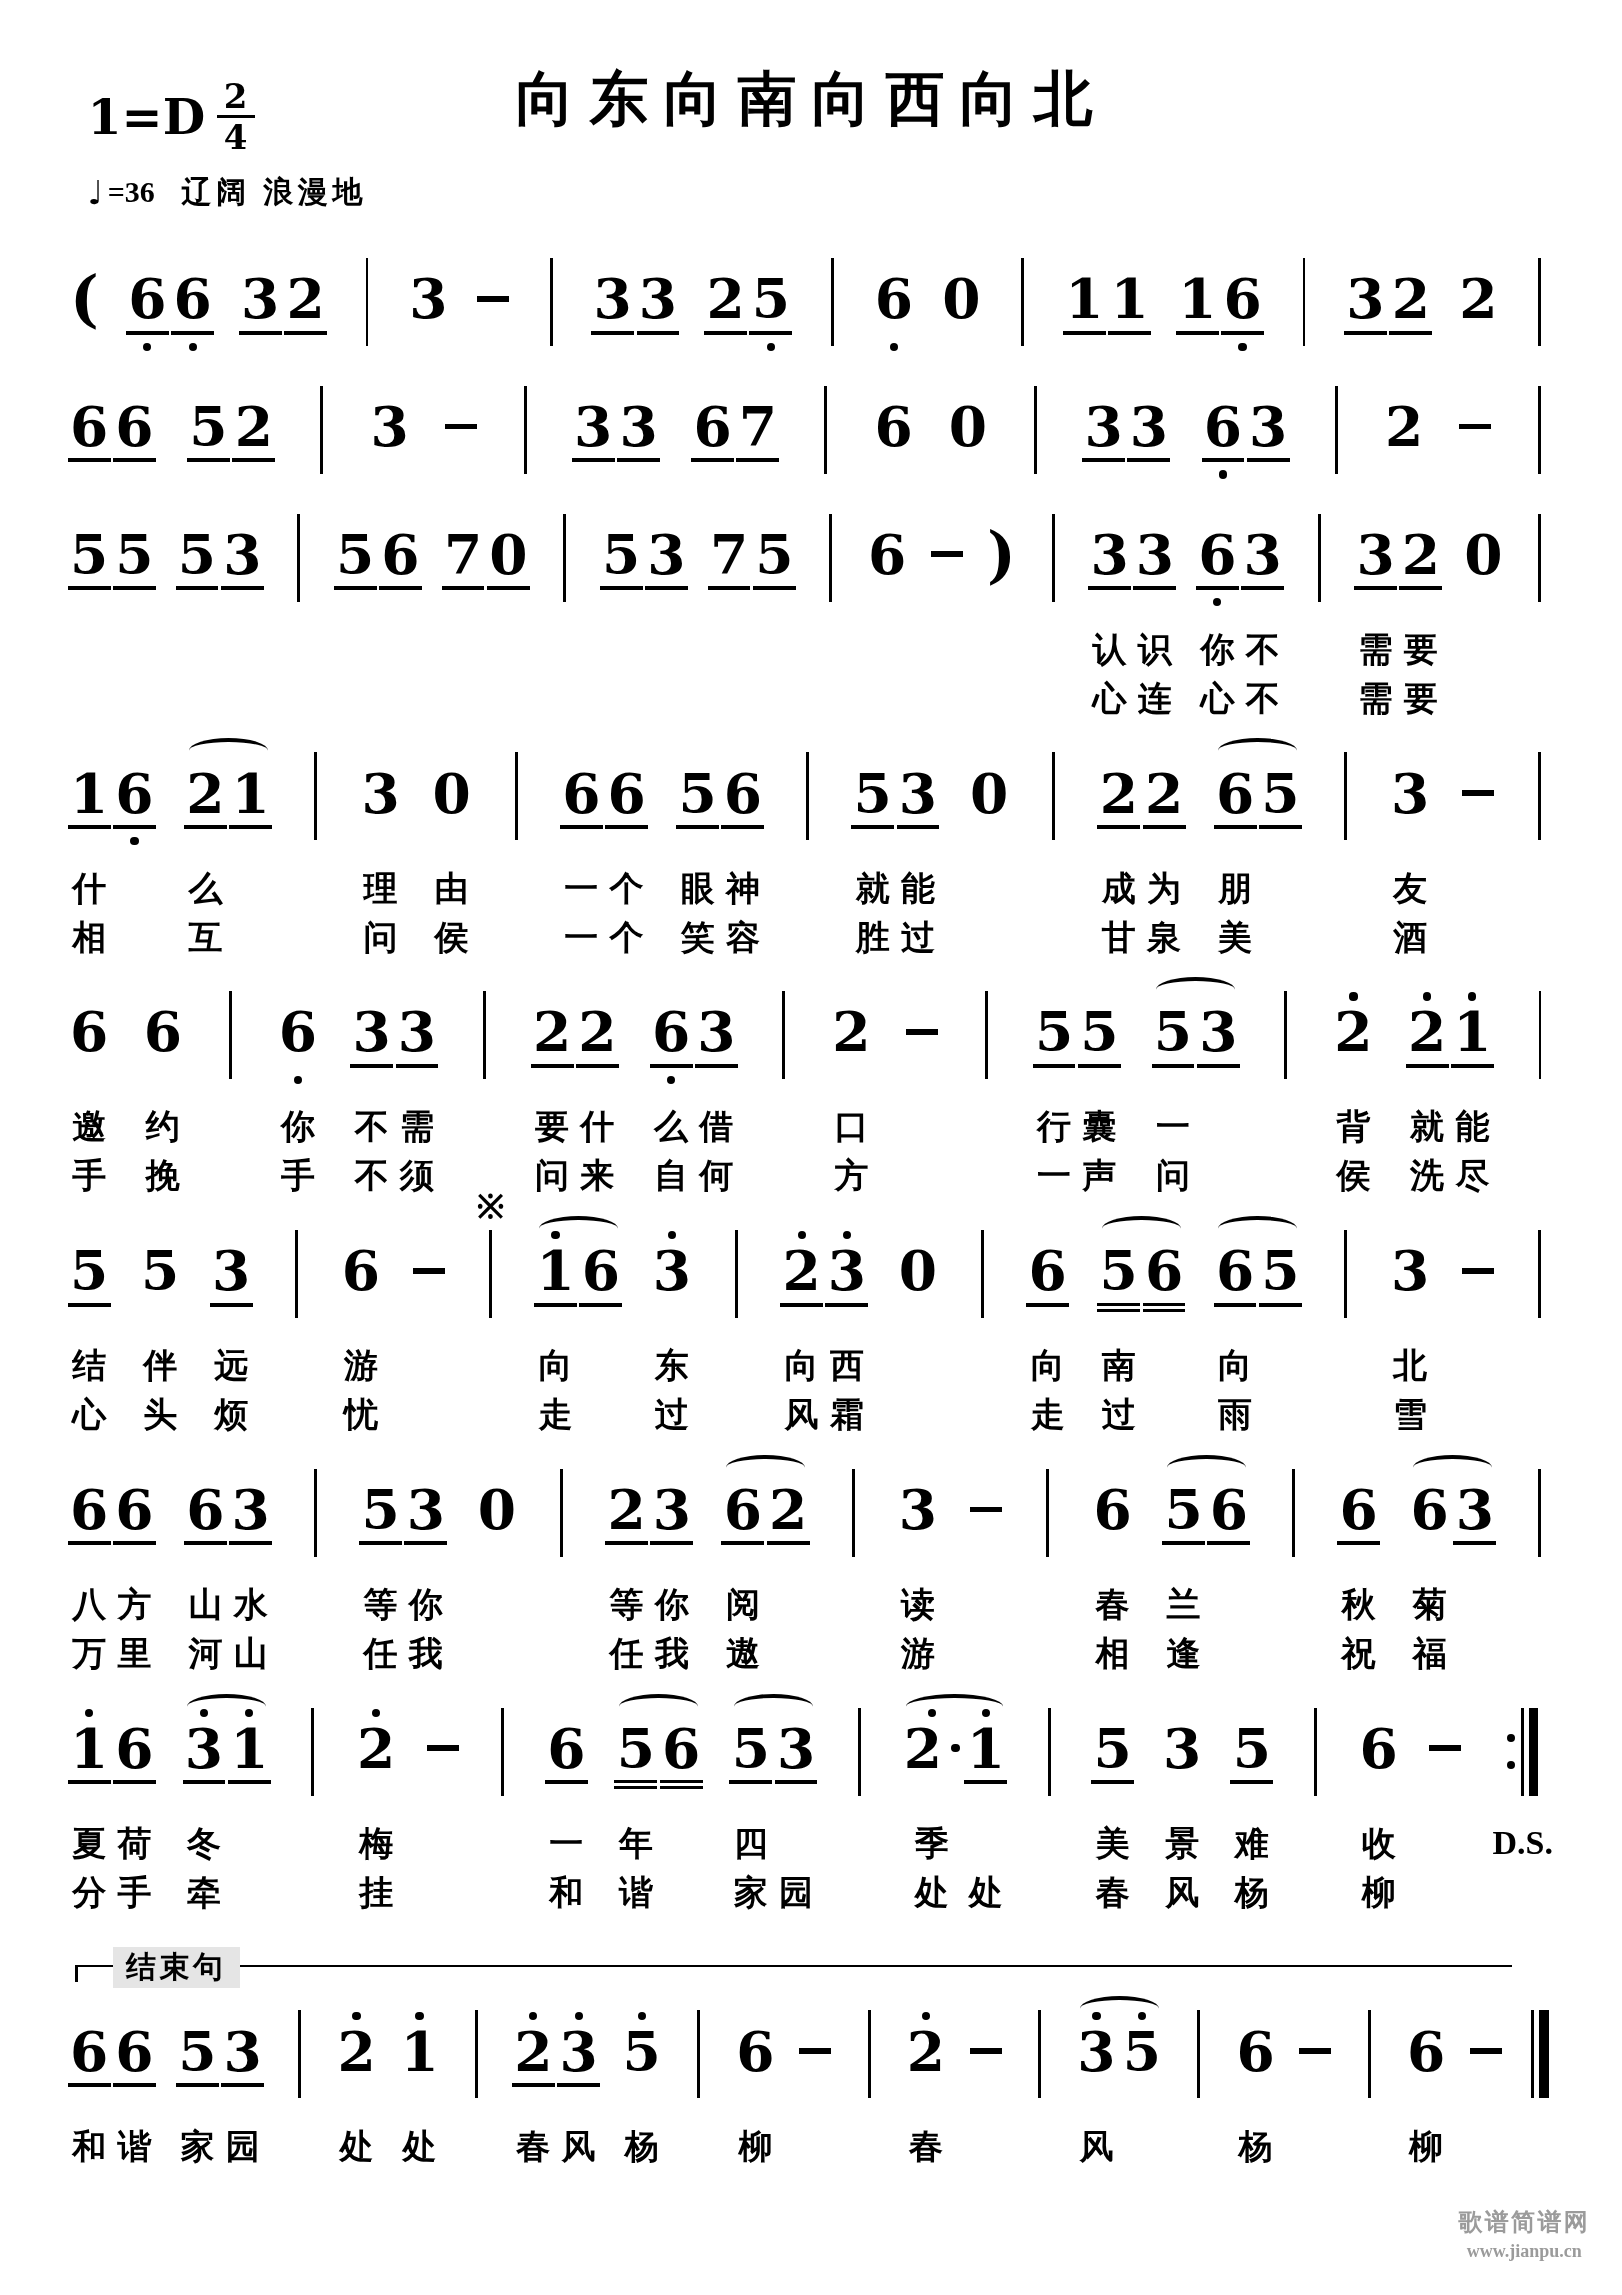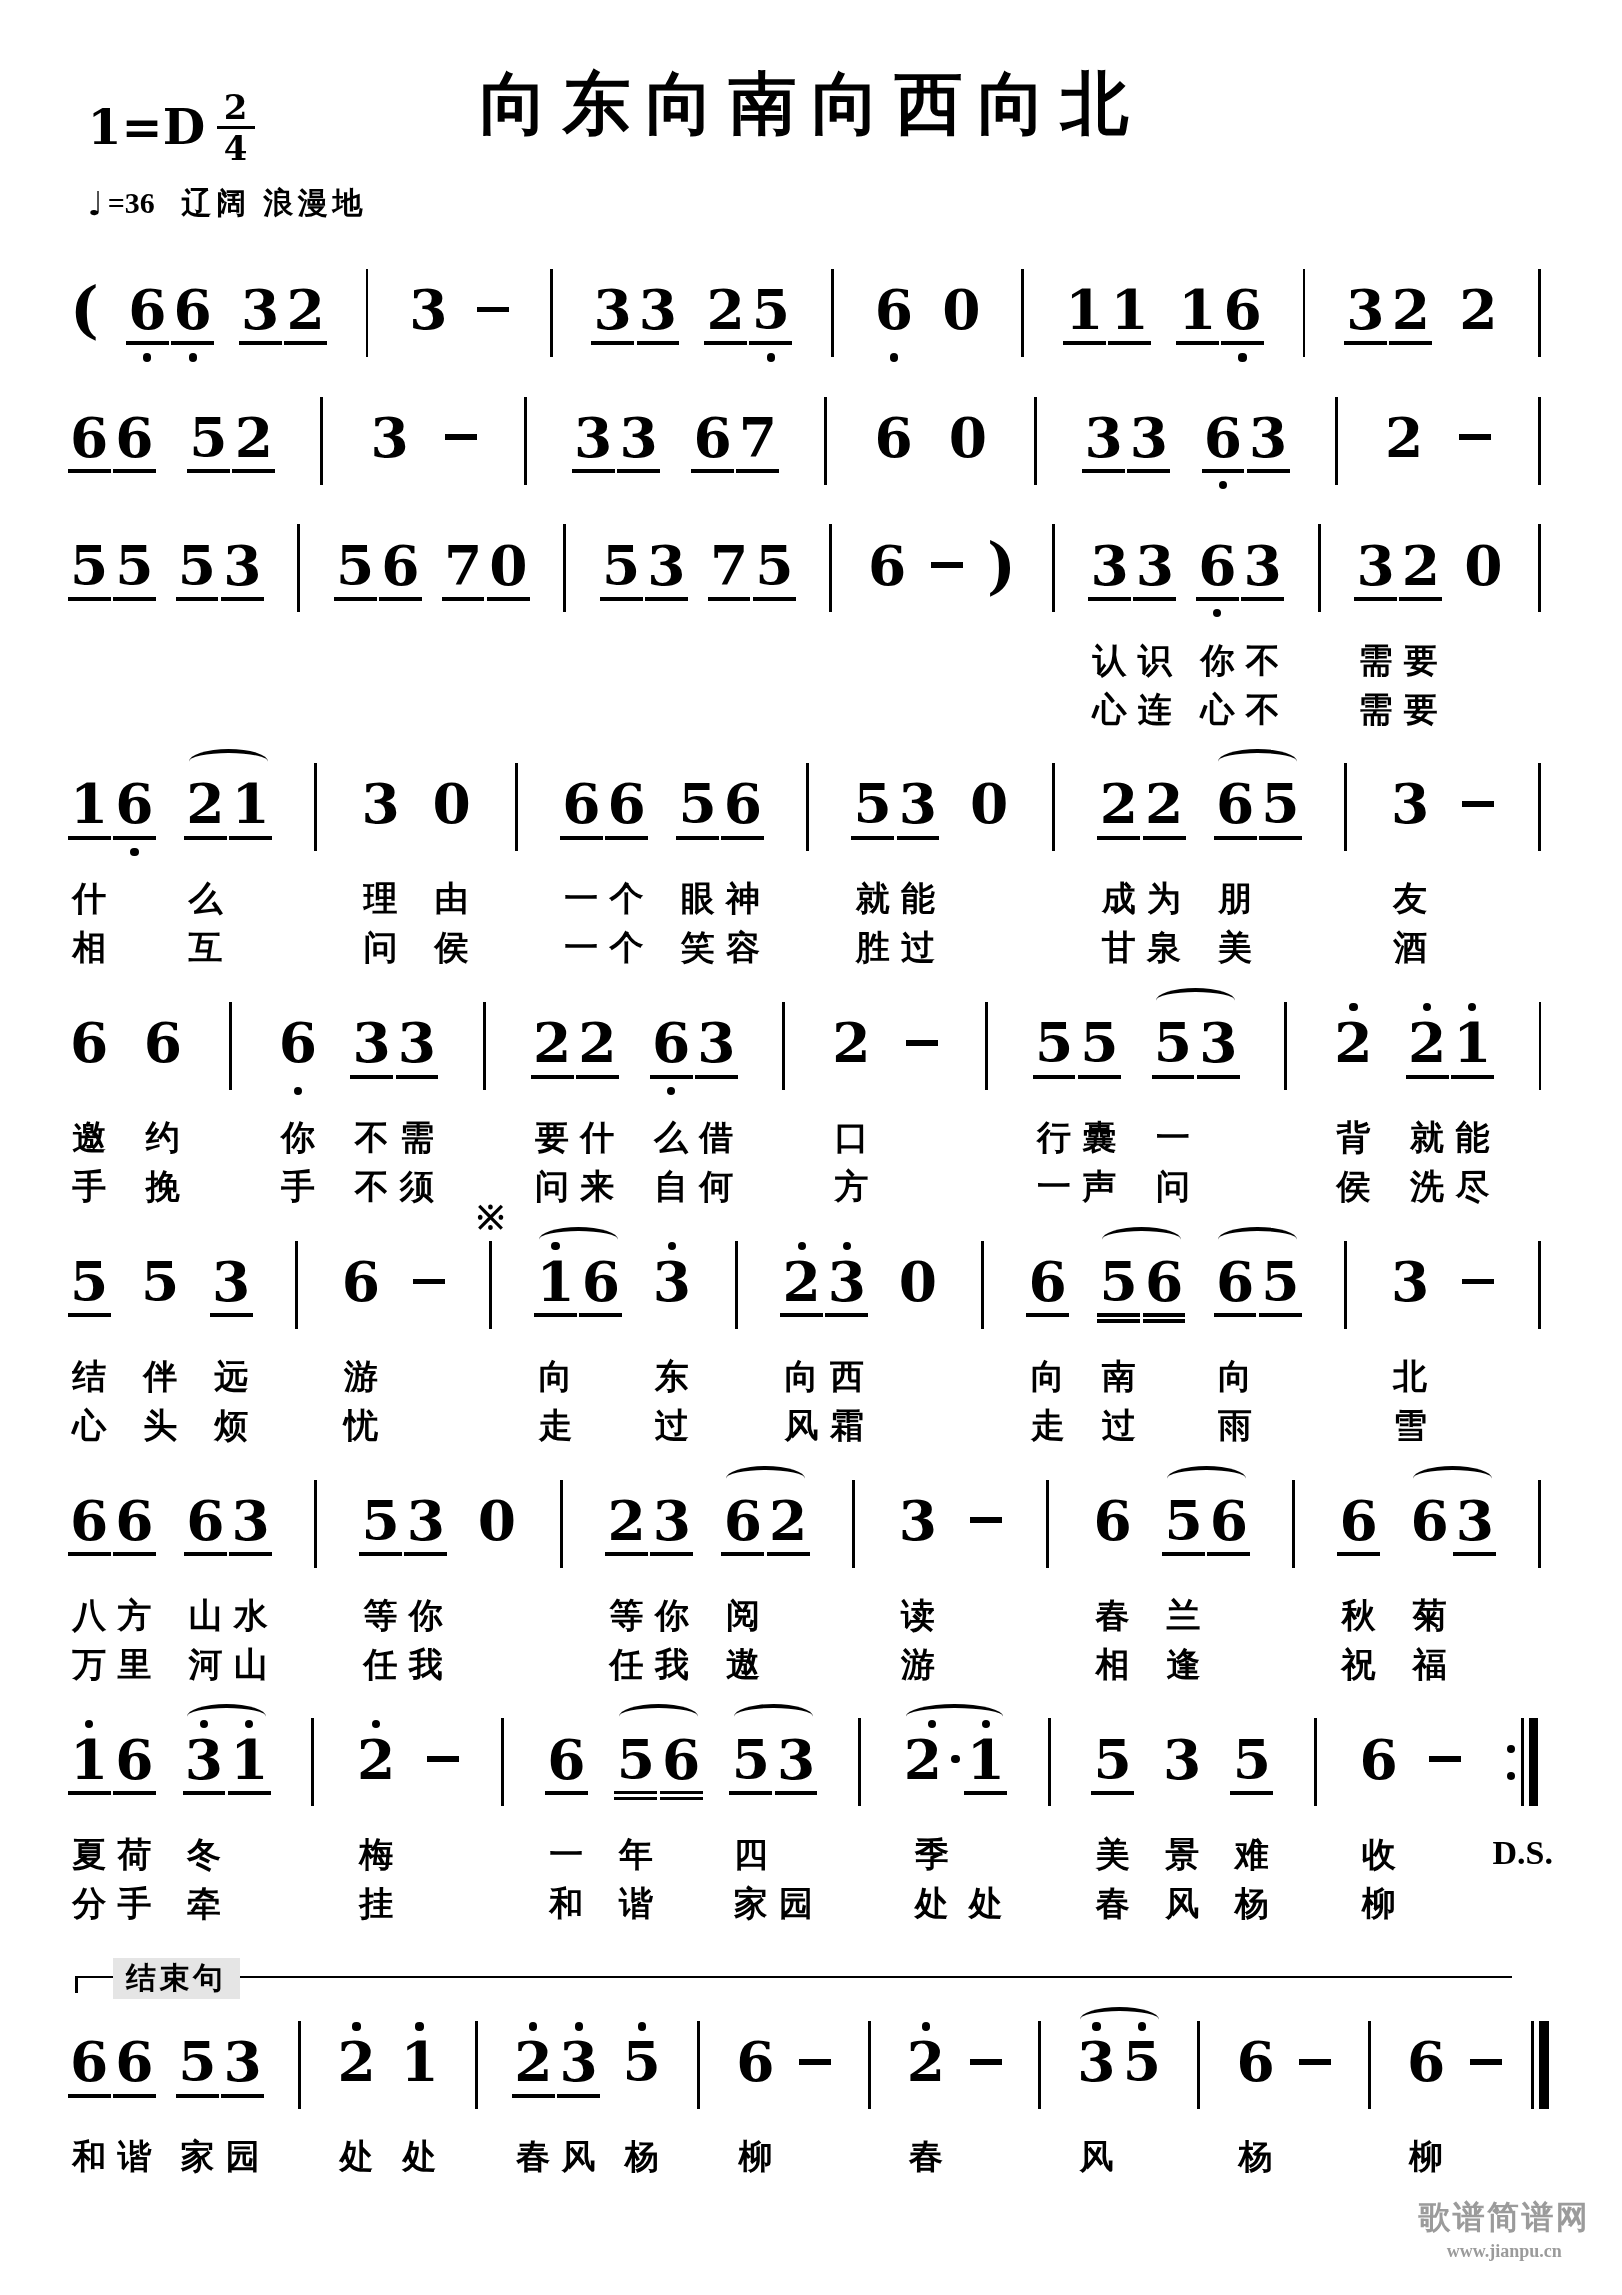--- a/index.html
+++ b/index.html
@@ -1,17 +1,17 @@
 <!DOCTYPE html>
 <html style="font-size:9.4px"><head>
 <meta charset="utf-8">
 <style>
   html,body{margin:0;padding:0;background:#fff;color:#000;font-family:"Liberation Serif","DejaVu Serif",serif;}
   .page{position:relative;box-sizing:border-box;width:1623px;height:2295px;background:#fff;padding:64px 70px 23.4px;overflow:hidden;}
-  .title{margin:0;text-align:center;font-size:68px;font-weight:bold;letter-spacing:15px;line-height:1.2;}
+  .title{margin:0;text-align:center;font-size:59px;font-weight:bold;letter-spacing:15px;line-height:1.2;}
   .subtitle{text-align:center;font-size:37px;font-weight:bold;letter-spacing:10.5px;margin-top:16.4px;}
   .meta{display:grid;grid-template-columns:1fr auto 1fr;align-items:start;margin-top:-56px;}
   .meta-left{justify-self:start;padding-left:17.5px;}
   .keysig{display:flex;align-items:center;gap:11.7px;font-size:49px;font-weight:bold;font-family:"DejaVu Serif",serif;text-align:center;}
   .ts{display:inline-flex;flex-direction:column;align-items:center;line-height:1;font-size:34px;font-weight:bold;}
   .ts-num{border-bottom:3.5px solid #000;padding:0 7px 2.3px;}
   .ts-den{padding-top:2.3px;}
   .tempo{margin-top:17.5px;font-size:30px;font-weight:bold;display:flex;align-items:center;gap:4.7px;}
   .tempo .glyph{font-family:"DejaVu Sans",sans-serif;font-size:33px;}
   .tempo .expr{margin-left:22px;letter-spacing:4.7px;}
@@ -38,21 +38,21 @@
   .bgrp{display:flex;align-items:stretch;gap:5.3px;height:88px;margin:8.2px 0 9.4px;}
   .thin{width:2.9px;background:#000;}
   .thick{width:9.4px;background:#000;}
   .rdots{display:flex;flex-direction:column;justify-content:center;gap:18.7px;}
   .mark{position:absolute;top:-39px;left:50%;transform:translateX(-50%);font-size:33px;font-weight:bold;}
   .endsec{position:relative;height:27px;margin-top:37px;}
   .endline{position:absolute;left:4.7px;right:41px;top:10.5px;border-top:2.9px solid #000;}
   .endtick{position:absolute;left:4.7px;top:10.5px;width:2.9px;height:17.5px;background:#000;}
   .endlabel{position:absolute;left:43px;top:-7px;background:#e5e5e5;padding:0 13px;font-size:30px;font-weight:bold;z-index:2;letter-spacing:3.5px;}
   .watermark{position:absolute;right:33px;bottom:32px;text-align:center;color:#9b9b9b;font-weight:bold;line-height:1.35;}
-  .watermark .w1{font-size:32px;letter-spacing:2.3px;}
+  .watermark .w1{font-size:24px;letter-spacing:2.3px;}
   .watermark .w2{font-size:18px;}
 </style>
 </head>
 <body>
 
 <div class="page">
   <h1 class="title">向东向南向西向北</h1>
   <div class="meta">
     <div class="meta-left">
       <div class="keysig">

